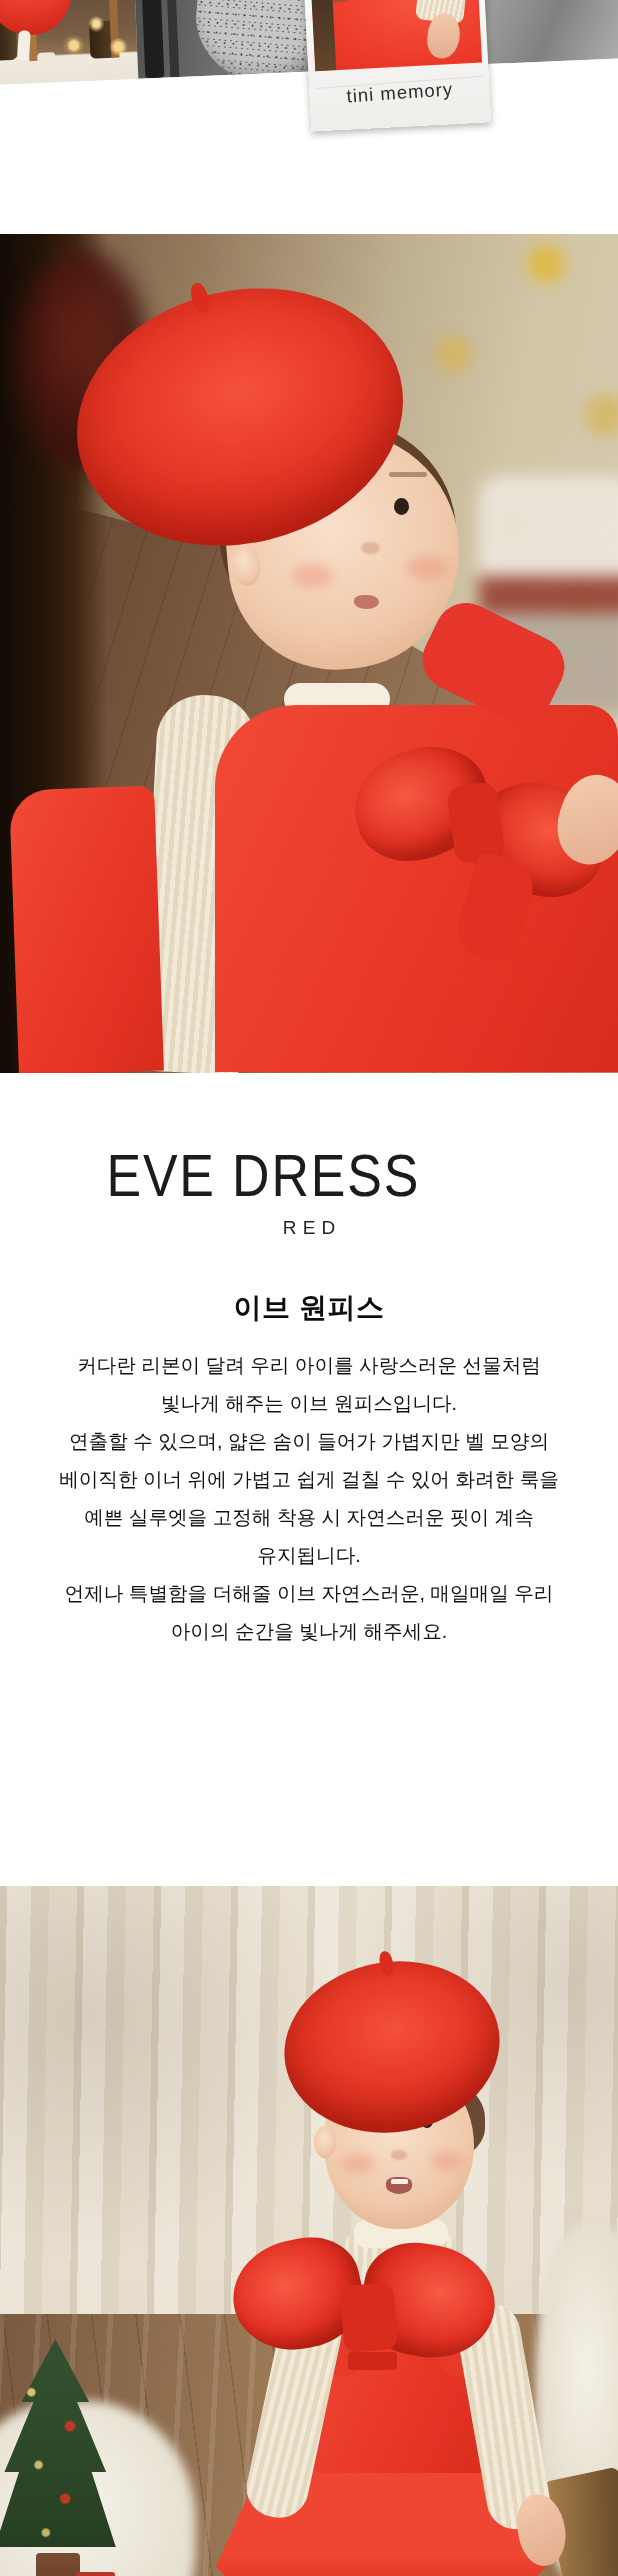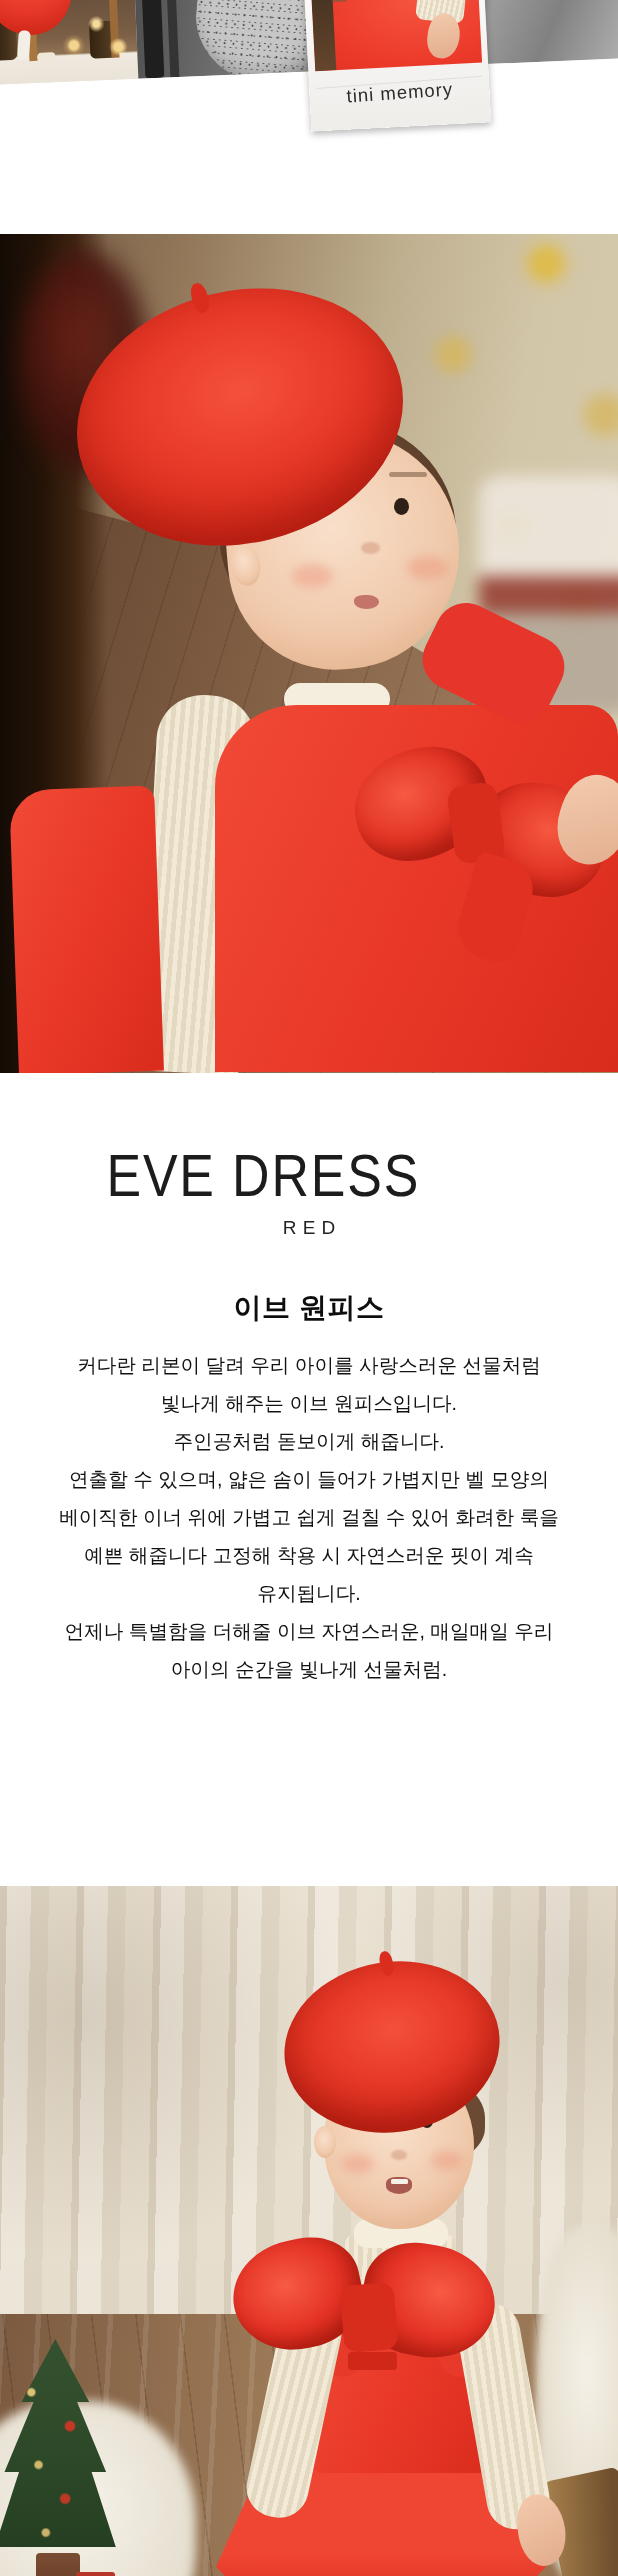--- a/index.html
+++ b/index.html
@@ -253,27 +253,26 @@
     <div class="abs p1-hand"></div>
   </div>
 
   <h1 id="title"><span>EVE DRESS</span></h1>
   <div id="color-label">RED</div>
   <h2 id="kr-heading">이브 원피스</h2>
 
   <div id="kr-desc">
     <div>커다란 리본이 달려 우리 아이를 사랑스러운 선물처럼</div>
     <div>빛나게 해주는 이브 원피스입니다.</div>
-    <div>주인공처럼 돋보이게 해줍니다.</div>
     <div>연출할 수 있으며, 얇은 솜이 들어가 가볍지만 벨 모양의</div>
     <div>베이직한 이너 위에 가볍고 쉽게 걸칠 수 있어 화려한 룩을</div>
-    <div>예쁜 해줍니다 고정해 착용 시 자연스러운 핏이 계속</div>
+    <div>예쁜 실루엣을 고정해 착용 시 자연스러운 핏이 계속</div>
     <div>유지됩니다.</div>
     <div>언제나 특별함을 더해줄 이브 자연스러운, 매일매일 우리</div>
-    <div>아이의 순간을 빛나게 선물처럼.</div>
+    <div>아이의 순간을 빛나게 해주세요.</div>
   </div>
 
   <div id="photo2" class="photo">
     <div class="abs p2-curtain"></div>
     <div class="abs p2-floor"></div>
     <div class="abs p2-beddingL"></div>
     <div class="abs p2-beddingR"></div>
     <div class="abs p2-bedframe"></div>
     <div class="abs p2-tree"></div>
     <div class="abs p2-pot"></div>

